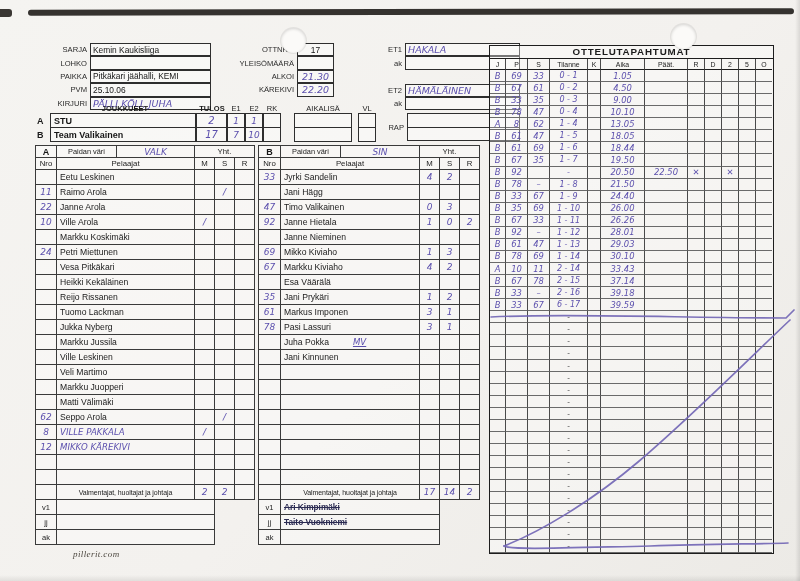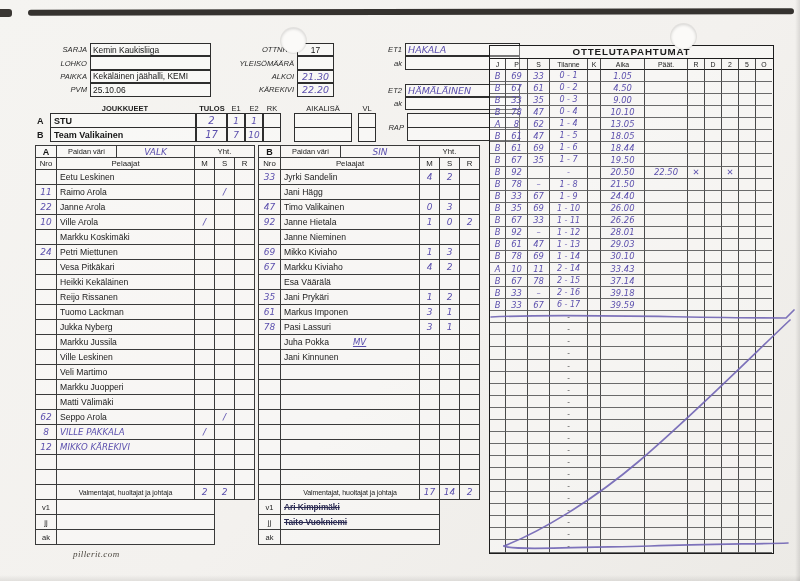--- a/index.html
+++ b/index.html
@@ -2,21 +2,21 @@
 <html style="--hand: #5b4fad;"><head>
 <meta charset="utf-8">
 <style>
   html,body{margin:0;padding:0;background:#c9c6c1;}
   #page{position:relative;width:800px;height:581px;margin:0 auto;overflow:hidden;
         background:linear-gradient(135deg,#f5f4f1 0%,#f3f1ee 55%,#eceae6 100%);
         font-family:"Liberation Sans",sans-serif;color:#1c1c1c;}
   .abs{position:absolute;}
   .frow{display:flex;align-items:stretch;}
   .hrow{height:13.4px;}
-  .lbl{font-size:7.6px;color:#2a2a2a;text-align:right;align-self:center;padding-right:3px;white-space:nowrap;flex:0 0 auto;font-style:italic;}
+  .lbl{font-size:7.6px;color:#2a2a2a;text-align:right;align-self:center;padding-right:3px;white-space:nowrap;flex:0 0 auto;}
   .vbox{border:1px solid #2e2e2e;position:relative;display:flex;align-items:center;padding:0 2px;background:rgba(255,255,255,.4);box-sizing:border-box;flex:1 1 auto;overflow:visible;}
   .print{font-size:8.4px;color:#161616;white-space:nowrap;}
   .hw{font-family:"DejaVu Sans",sans-serif;font-style:italic;color:var(--hand,#5b4fad);font-size:9.5px;white-space:nowrap;}
   .center{justify-content:center;text-align:center;}
   .bold{font-weight:bold;}
   
   .tspan{position:absolute;font-size:7.5px;font-weight:bold;white-space:nowrap;}
   .tcell{position:absolute;border:1px solid #2e2e2e;box-sizing:border-box;display:flex;align-items:center;background:rgba(255,255,255,.4);}
   
   #events{position:absolute;left:489px;top:45px;width:285px;border:1.5px solid #1d1d1d;background:rgba(255,255,255,.35);box-sizing:border-box;}
@@ -64,27 +64,33 @@
           <div class="print">Kemin Kaukisliiga</div>
         </div>
       </div>
       <div class="frow hrow">
         <div class="lbl" style="width: 50px;">LOHKO</div>
         <div class="vbox"></div>
       </div>
       <div class="frow hrow">
         <div class="lbl" style="width: 50px;">PAIKKA</div>
         <div class="vbox">
-          <div class="print">Kekäläinen jäähalli, KEMI</div>
+          <div class="print">Pitkäkari jäähalli, KEMI</div>
         </div>
       </div>
       <div class="frow hrow">
         <div class="lbl" style="width: 50px; text-align: right;">PVM</div>
         <div class="vbox">
           <div class="print">25.10.06</div>
+        </div>
+      </div>
+      <div class="frow hrow">
+        <div class="lbl" style="width: 50px;">KIRJURI</div>
+        <div class="vbox">
+          <div class="hw">PÄLLI KÖLI, JUHA</div>
         </div>
       </div>
     </div>
   <div id="hdr-mid" class="abs" style="left:214px;top:43px;width:120px;">
       <div class="frow hrow">
         <div class="lbl" style="width: 80px;">OTTNRO</div>
         <div class="vbox center">
           <div class="print">17</div>
         </div>
       </div>

